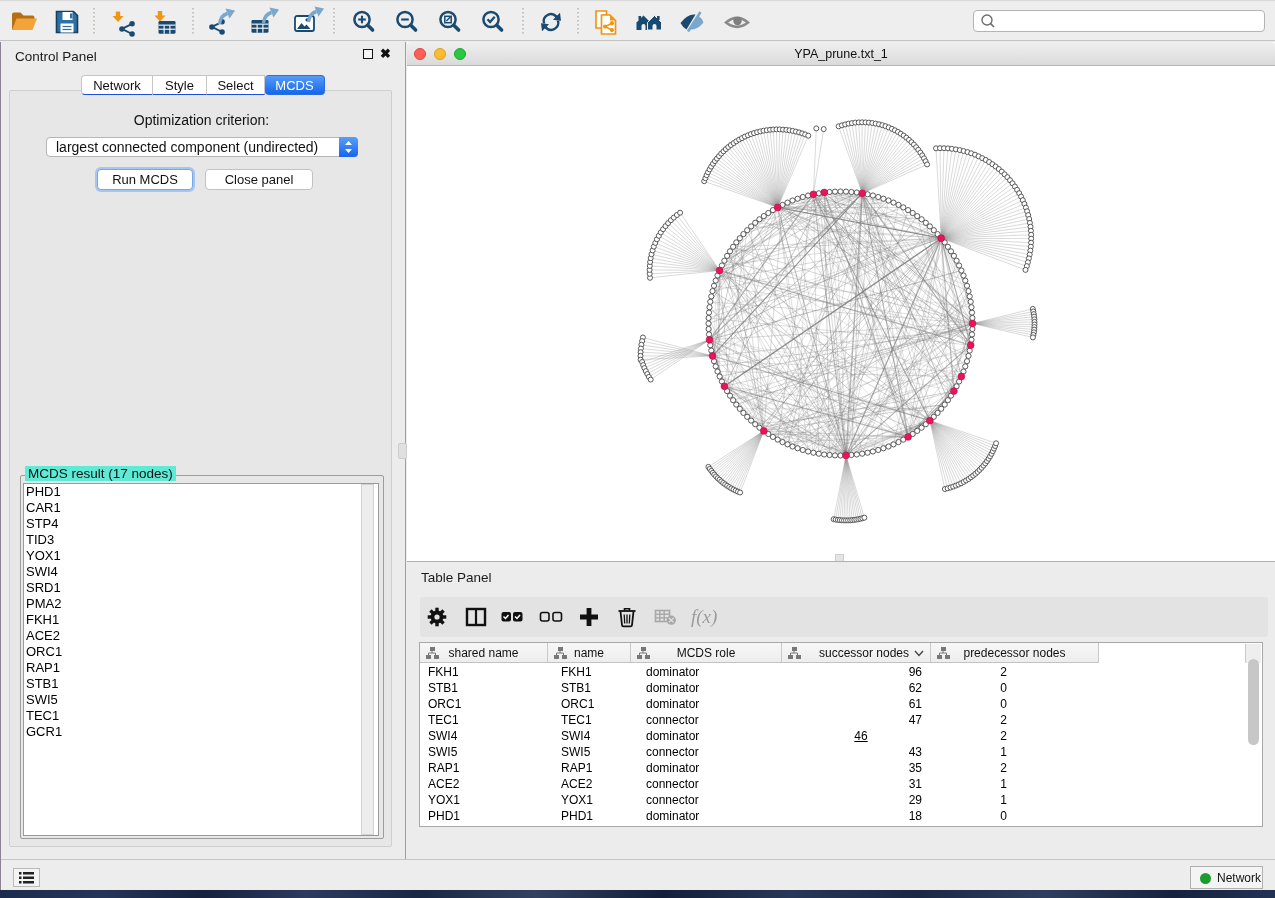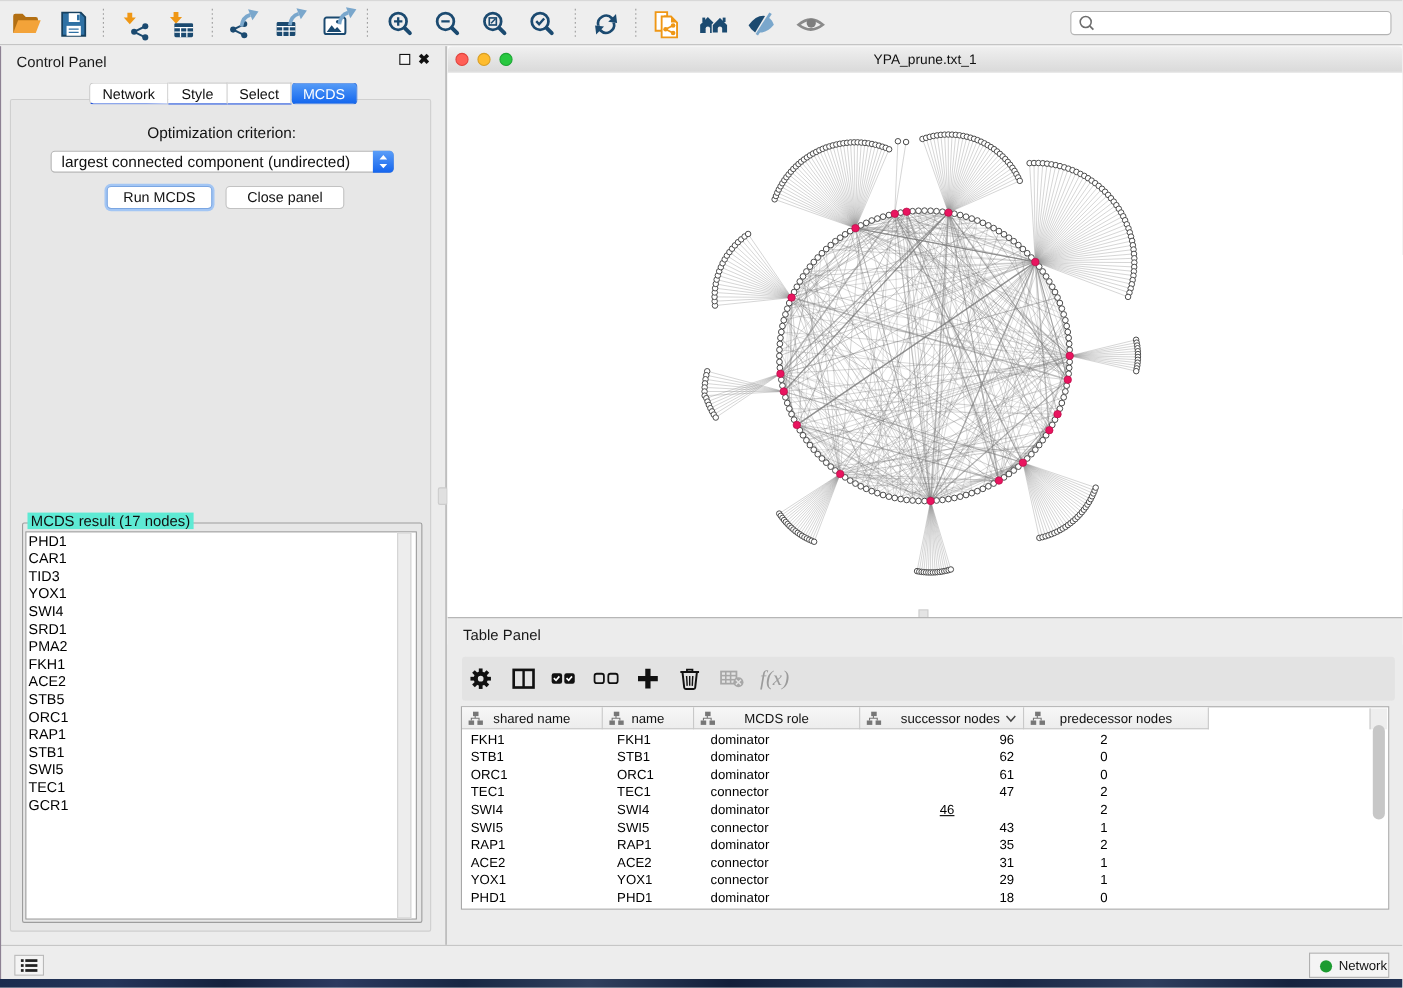--- a/index.html
+++ b/index.html
@@ -247,28 +247,28 @@
             <path d="M6 8 l3.5 -4 3.5 4 z M6 12 l3.5 4 3.5 -4 z" fill="#fff"></path>
           </svg></div>
     </div>
     <div id="btn-run" class="btn">Run MCDS</div>
     <div id="btn-close" class="btn">Close panel</div>
     <div id="fieldset">
       <div id="fieldset-label">MCDS result (17 nodes)</div>
       <div id="mcds-list">
         <div>PHD1</div>
           <div>CAR1</div>
+          <div>STP4</div>
           <div>TID3</div>
           <div>YOX1</div>
           <div>SWI4</div>
           <div>SRD1</div>
           <div>PMA2</div>
           <div>FKH1</div>
           <div>ACE2</div>
-          <div>STB5</div>
           <div>ORC1</div>
           <div>RAP1</div>
           <div>STB1</div>
           <div>SWI5</div>
           <div>TEC1</div>
           <div>GCR1</div>
         </div>
       <div id="mcds-scroll"></div>
     </div>
   </div>

